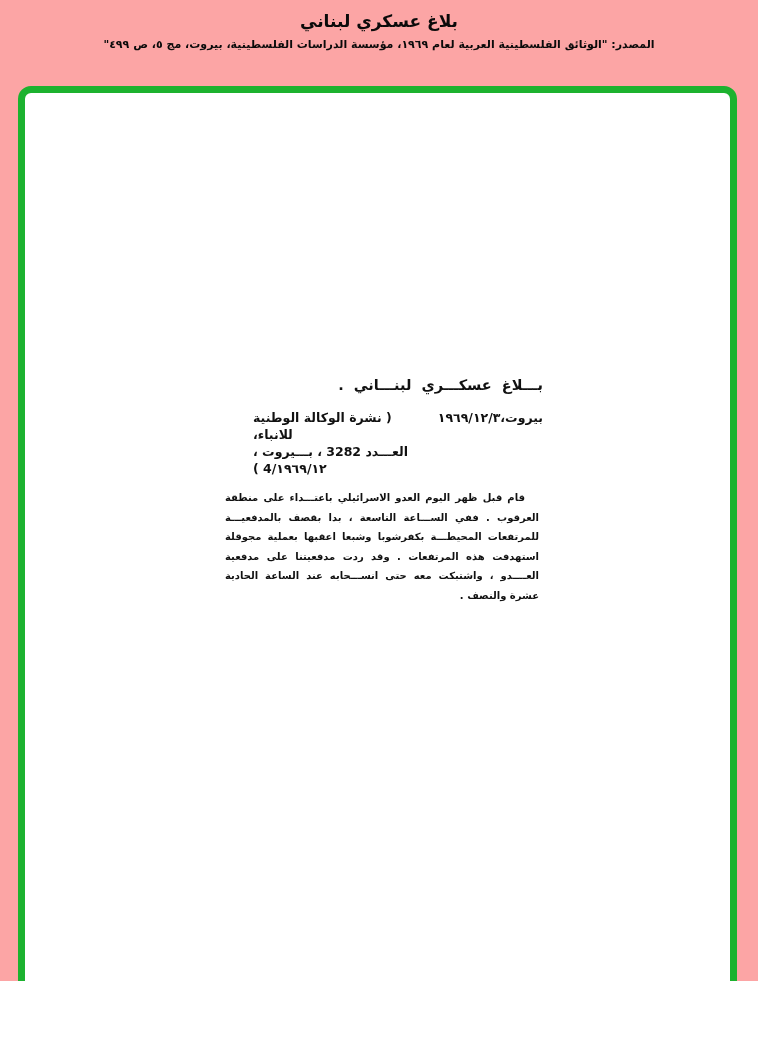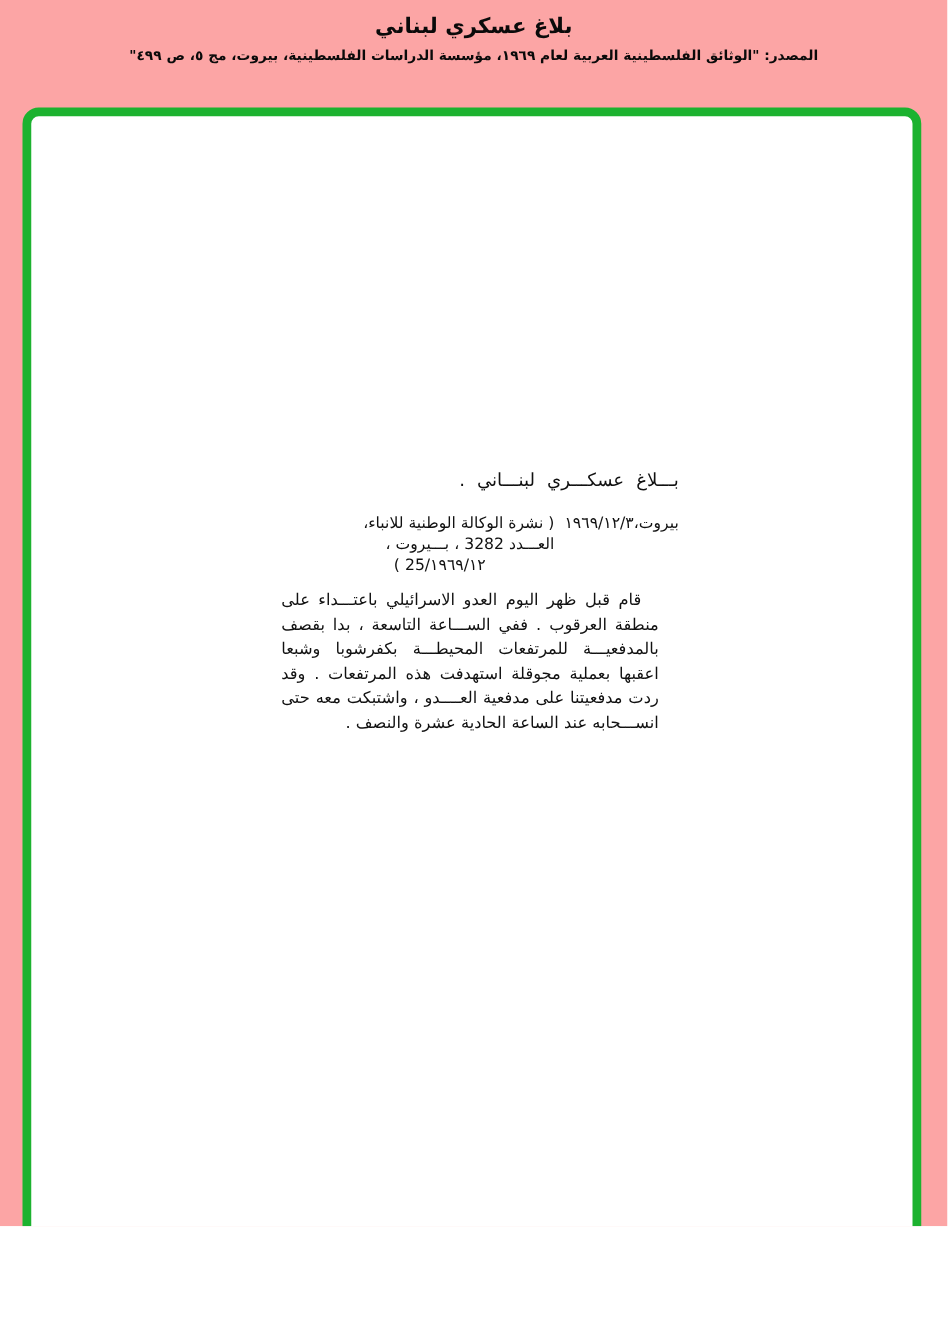--- a/index.html
+++ b/index.html
@@ -46,21 +46,21 @@
     border: 7px solid #1cb22f;
     border-radius: 13px;
   }
   
   .doc-col {
     position: absolute;
     left: 200px;
     top: 282px;
     width: 318px;
     direction: rtl;
-    font-weight: 400;
+    font-weight: 700;
     color: #111111;
   }
   .doc-title {
     font-size: 14.5px;
     line-height: 20px;
     text-align: right;
     word-spacing: 5px;
     margin: 0 0 14px 0;
   }
   .dateline-row {
@@ -69,29 +69,29 @@
     gap: 8px;
     font-size: 12.5px;
     line-height: 17px;
   }
   .dateline {
     white-space: nowrap;
     text-align: center;
   }
   .agency {
     width: 188px;
-    text-align: right;
+    text-align: left;
     margin-left: 28px;
   }
   .agency-close {
     padding-right: 55px;
   }
   .body-text {
-    margin: 11px 16px 0 0;
-    font-size: 13px;
+    margin: 11px 4px 0 0;
+    font-size: 10px;
     line-height: 19.5px;
     text-align: justify;
     text-indent: 14px;
   }
 </style>
 </head>
 <body>
 
 <div class="canvas">
 
@@ -103,21 +103,21 @@
   <div class="doc-frame">
     <div class="doc-col">
 
       <div class="doc-title">بـــلاغ عسكـــري لبنـــاني .</div>
 
       <div class="dateline-row">
         <span class="dateline">بيروت،١٩٦٩/١٢/٣</span>
         <div class="agency">
           <div class="agency-line">( نشرة الوكالة الوطنية للانباء،</div>
           <div class="agency-line">العـــدد 3282 ، بـــيروت ،</div>
-          <div class="agency-line agency-close">١٩٦٩/١٢/25 )</div>
+          <div class="agency-line agency-close">١٩٦٩/١٢/4 )</div>
         </div>
       </div>
 
       <p class="body-text">قام قبل ظهر اليوم العدو الاسرائيلي باعتـــداء على منطقة العرقوب . ففي الســـاعة التاسعة ، بدا بقصف بالمدفعيـــة للمرتفعات المحيطـــة بكفرشوبا وشبعا اعقبها بعملية مجوقلة استهدفت هذه المرتفعات . وقد ردت مدفعيتنا على مدفعية العــــدو ، واشتبكت معه حتى انســـحابه عند الساعة الحادية عشرة والنصف .</p>
 
     </div>
   </div>
 
 </div>
 

